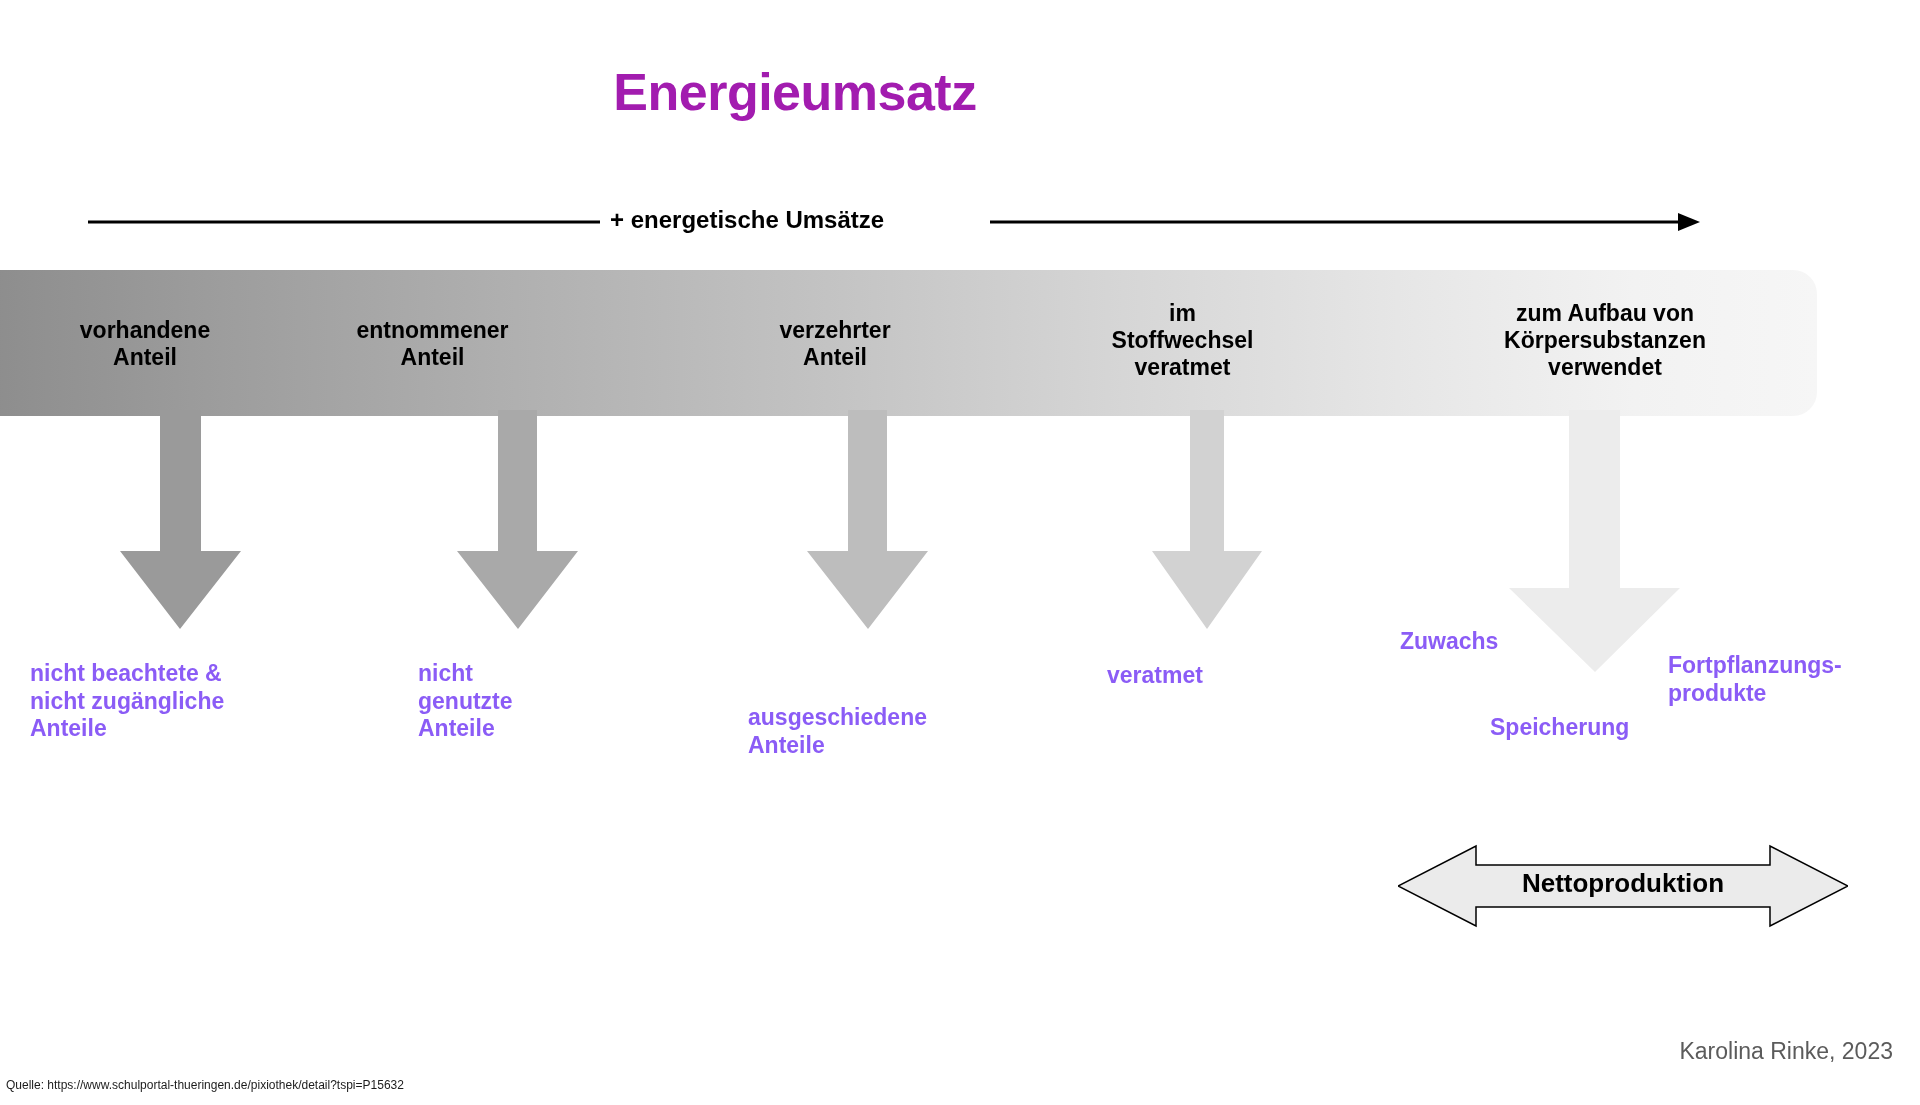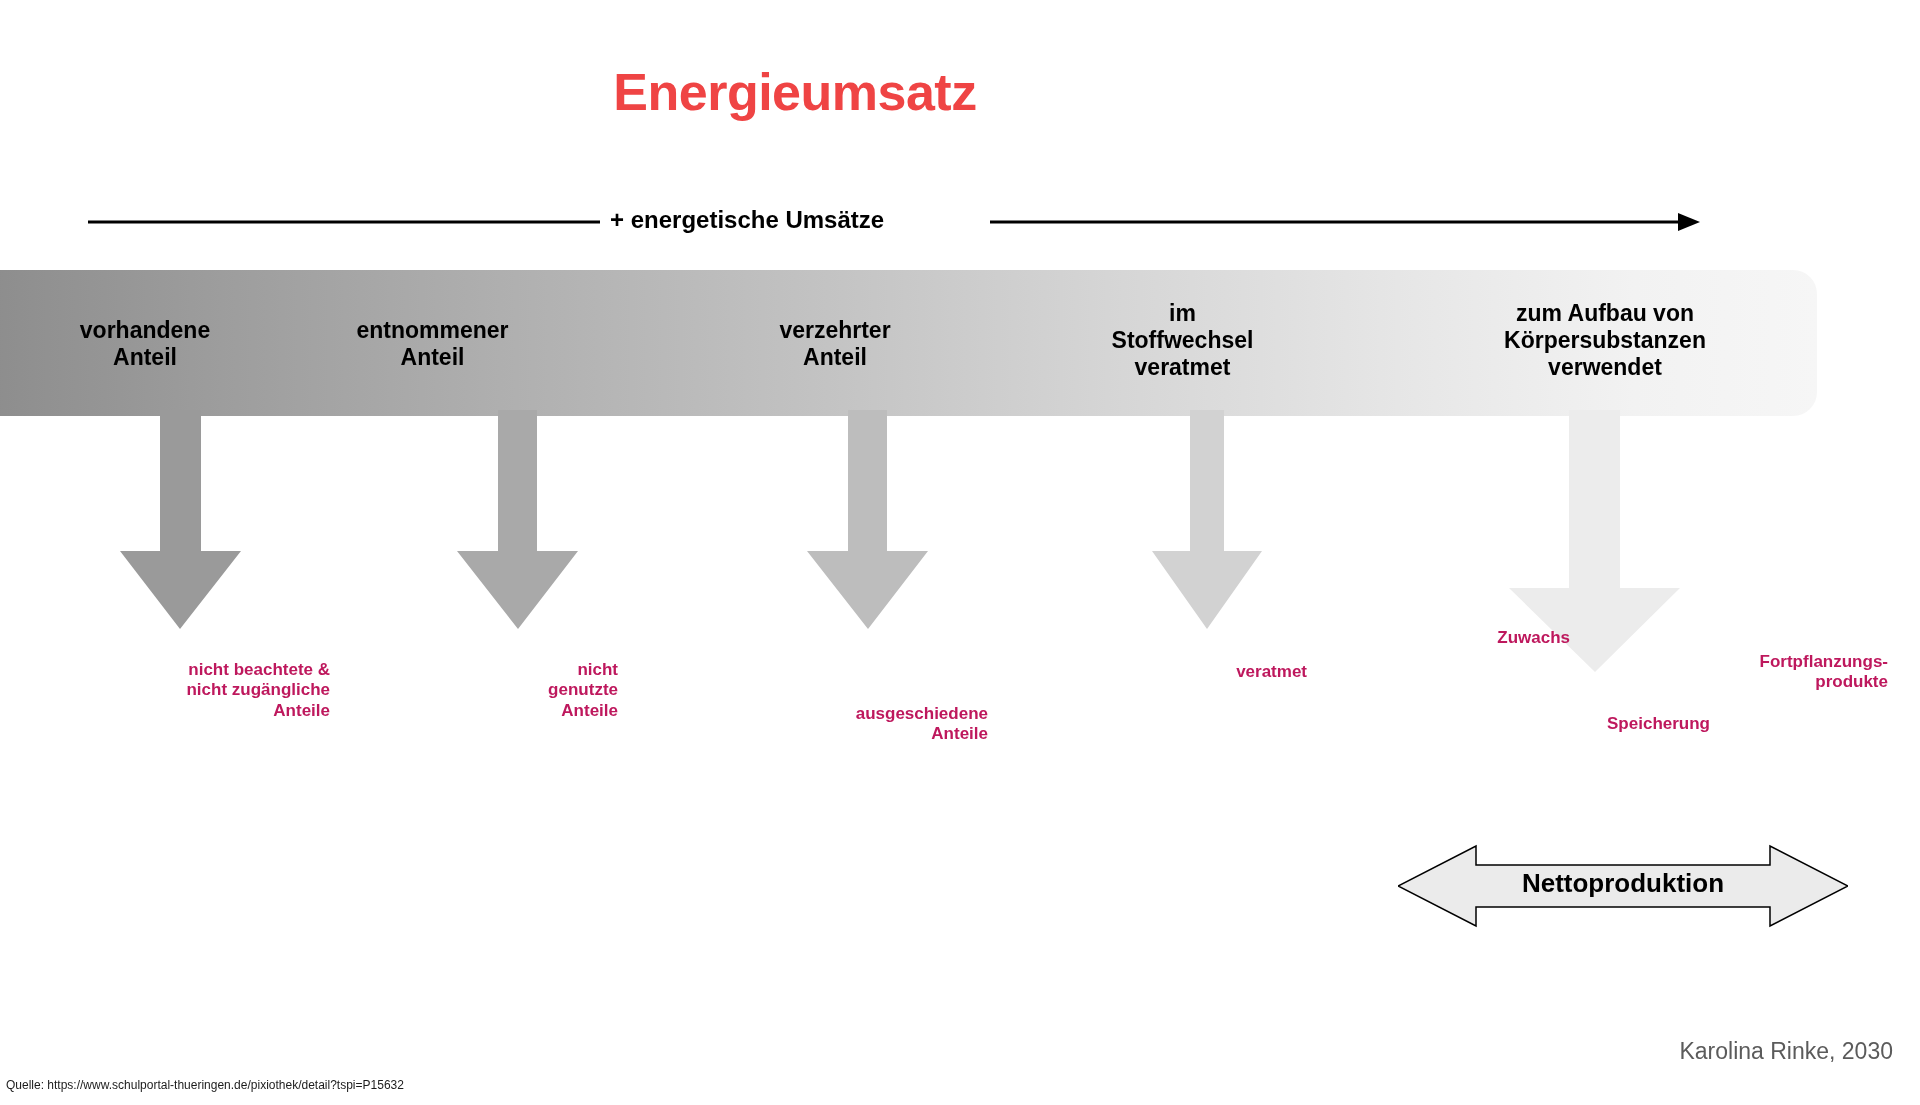--- a/index.html
+++ b/index.html
@@ -21,21 +21,21 @@
 
   
   .title {
     position: absolute;
     left: 0;
     top: 62px;
     width: 1590px;
     text-align: center;
     font-size: 52px;
     font-weight: bold;
-    color: #ef4444;
+    color: #a21caf;
     letter-spacing: -0.5px;
     white-space: nowrap;
   }
 
   
   .axis-wrap {
     position: absolute;
     left: 0;
     top: 200px;
     width: 1920px;
@@ -87,25 +87,25 @@
     left: 0;
     top: 0;
     width: 1920px;
     height: 1105px;
     pointer-events: none;
   }
 
   
   .low-label {
     position: absolute;
-    font-size: 17px;
+    font-size: 23px;
     font-weight: bold;
     line-height: 1.2;
-    color: #be185d;
-    text-align: right;
+    color: #8b5cf6;
+    text-align: left;
     white-space: pre-line;
   }
 
   
   .credit {
     position: absolute;
     right: 27px;
     top: 1038px;
     font-size: 23px;
     color: #5b5b5b;
@@ -176,16 +176,16 @@
   <div class="low-label" style="left:1668px; top:652px; width:220px;">Fortpflanzungs-
 produkte</div>
   <div class="low-label" style="left:1490px; top:714px; width:220px;">Speicherung</div>
 
   <svg style="position:absolute; left:1398px; top:838px;" width="450" height="96" viewBox="0 0 450 96">
     <polygon points="0,48 78,8 78,27 372,27 372,8 450,48 372,88 372,69 78,69 78,88" fill="#ebebeb" stroke="#000000" stroke-width="1.5"></polygon>
   </svg>
   <div style="position:absolute; left:1398px; top:868px; width:450px; text-align:center;
               font-size:26px; font-weight:bold; color:#000;">Nettoproduktion</div>
 
-  <div class="credit">Karolina Rinke, 2030</div>
+  <div class="credit">Karolina Rinke, 2023</div>
   <div class="source">Quelle: https://www.schulportal-thueringen.de/pixiothek/detail?tspi=P15632</div>
 
 </div>
 
 </body></html>

